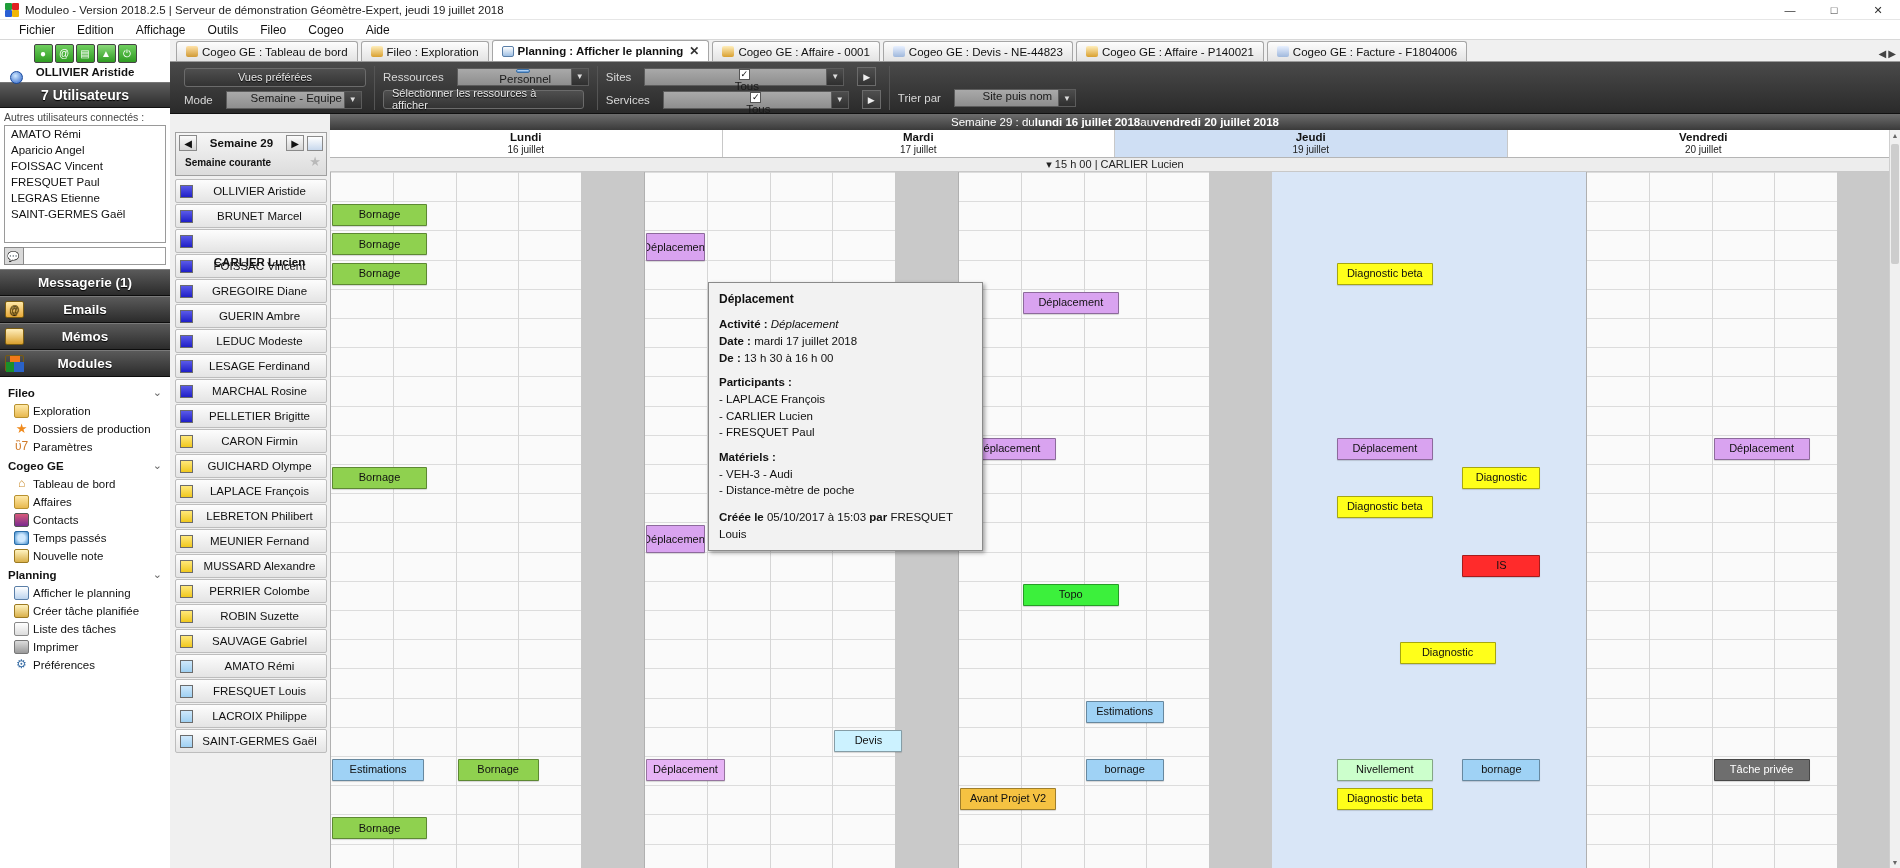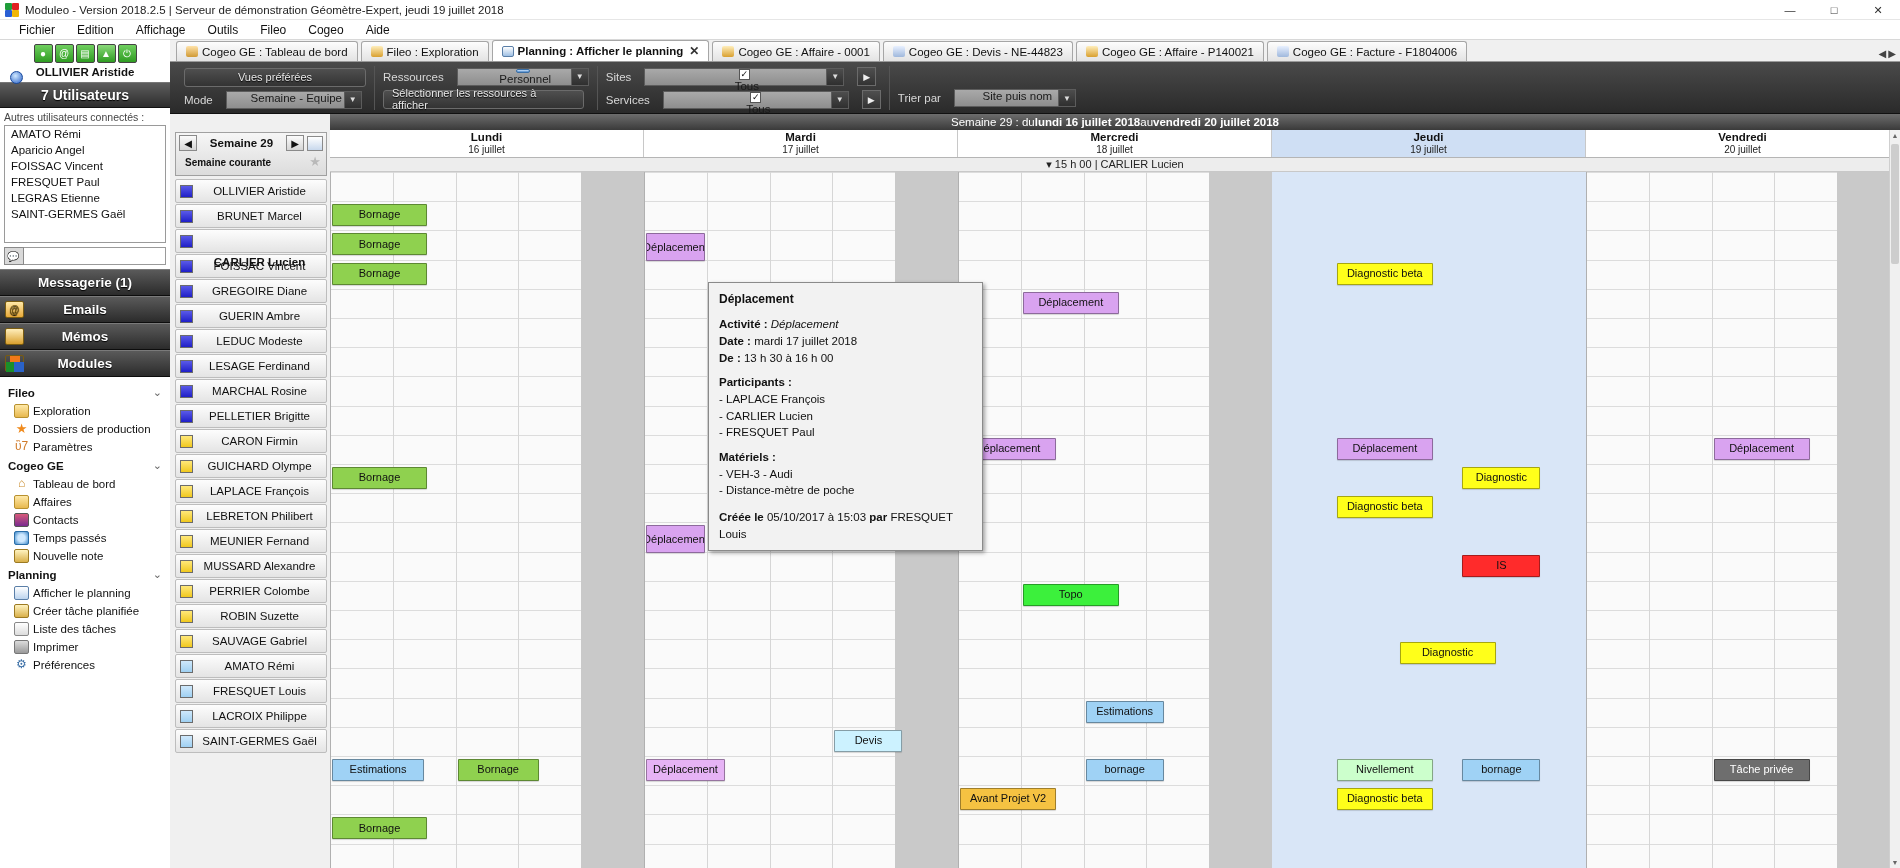--- a/index.html
+++ b/index.html
@@ -606,24 +606,20 @@
 
       <div class="gridwrap">
         <div class="daysheader" id="daysheader">
             <div class="dayhdr">
               <span class="dn">Lundi</span>
               <span class="dd">16 juillet</span>
             </div>
             <div class="dayhdr">
               <span class="dn">Mardi</span>
               <span class="dd">17 juillet</span>
-            </div>
-            <div class="dayhdr">
-              <span class="dn">Mercredi</span>
-              <span class="dd">18 juillet</span>
             </div>
             <div class="dayhdr today">
               <span class="dn">Jeudi</span>
               <span class="dd">19 juillet</span>
             </div>
             <div class="dayhdr">
               <span class="dn">Vendredi</span>
               <span class="dd">20 juillet</span>
             </div>
           </div>

